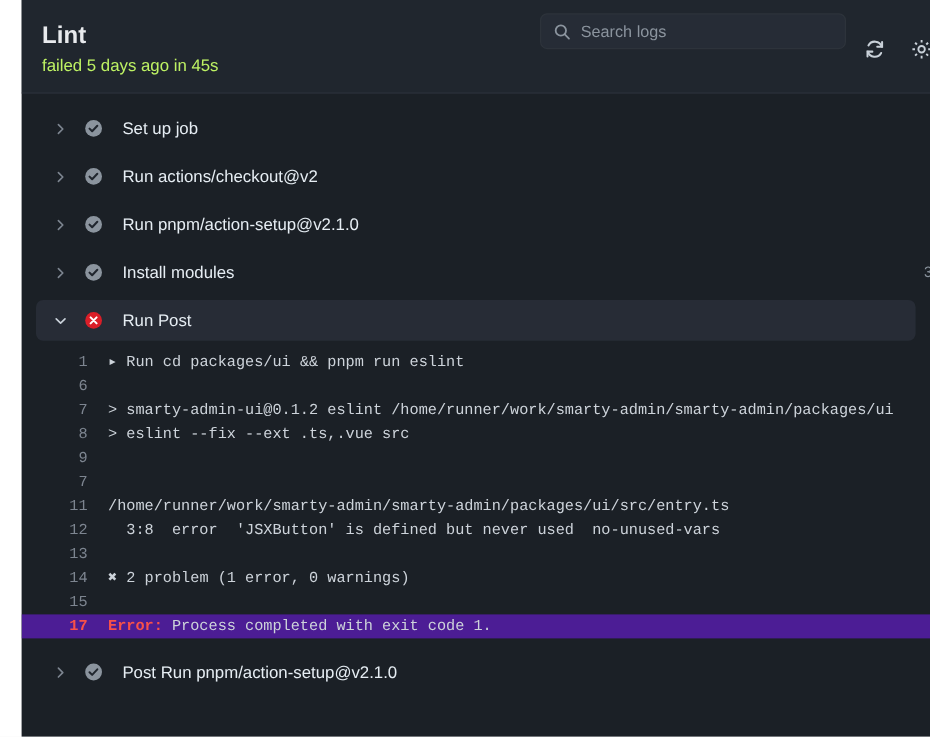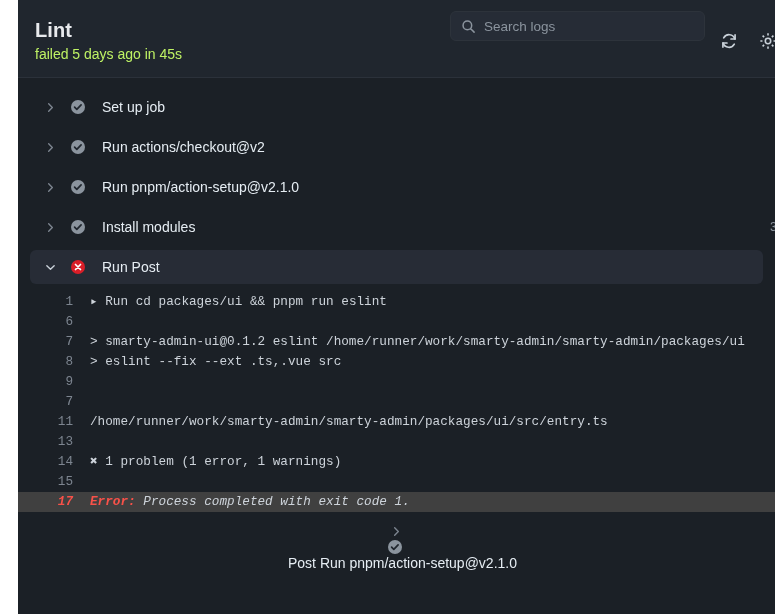--- a/index.html
+++ b/index.html
@@ -143,21 +143,21 @@
     font-family: "Liberation Mono", monospace;
     font-size: 12.7px;
     line-height: 20px;
   }
   .log-line {
     display: flex;
     align-items: flex-start;
     height: 20px;
     white-space: pre;
   }
-  .log-line.error-line { background: #404040; font-style: italic; }
+  .log-line.error-line { background: #4c1d95; }
   .ln {
     flex: 0 0 auto;
     width: 72px;
     text-align: right;
     padding-right: 17px;
     color: #7d8590;
     user-select: none;
   }
   .log-line.error-line .ln { color: #f85149; font-weight: bold; }
   .lt {
@@ -309,38 +309,42 @@
         </div>
         <div class="log-line">
           <span class="ln">7</span>
           <span class="lt"></span>
         </div>
         <div class="log-line">
           <span class="ln">11</span>
           <span class="lt">/home/runner/work/smarty-admin/smarty-admin/packages/ui/src/entry.ts</span>
         </div>
         <div class="log-line">
+          <span class="ln">12</span>
+          <span class="lt">  3:8  error  'JSXButton' is defined but never used  no-unused-vars</span>
+        </div>
+        <div class="log-line">
           <span class="ln">13</span>
           <span class="lt"></span>
         </div>
         <div class="log-line">
           <span class="ln">14</span>
-          <span class="lt">✖ 1 problem (1 error, 1 warnings)</span>
+          <span class="lt">✖ 2 problem (1 error, 0 warnings)</span>
         </div>
         <div class="log-line">
           <span class="ln">15</span>
           <span class="lt"></span>
         </div>
         <div class="log-line error-line">
           <span class="ln">17</span>
           <span class="lt"><span class="err-tag">Error:</span><span> Process completed with exit code 1.</span></span>
         </div>
       </div>
 
-      <div class="step-row" style="margin-top:11px;flex-direction:column;">
+      <div class="step-row" style="margin-top:11px;">
         <span class="chev">
           <svg width="11" height="11" viewBox="0 0 12 12" fill="none" stroke="#7d8590" stroke-width="1.5" stroke-linecap="round" stroke-linejoin="round">
               <path d="M4 2l4 4-4 4"></path>
             </svg>
         </span>
         <span class="status-icon">
           <svg width="16" height="16" viewBox="0 0 16 16">
               <circle cx="8" cy="8" r="7" fill="#8b949e"></circle>
               <path d="M4.6 8.2l2.2 2.2 4.3-4.6" fill="none" stroke="#20262e" stroke-width="1.7" stroke-linecap="round" stroke-linejoin="round"></path>
             </svg>

